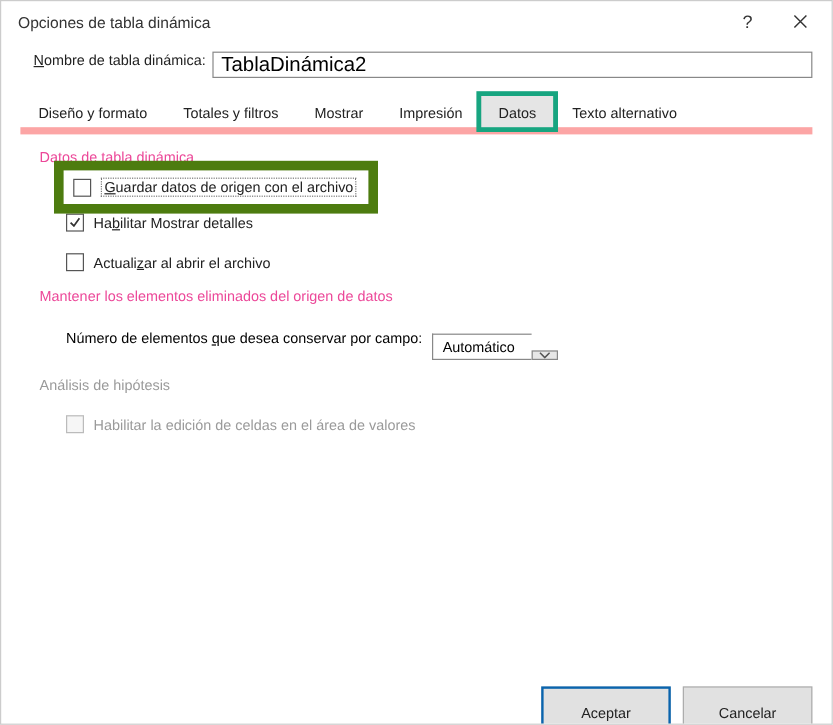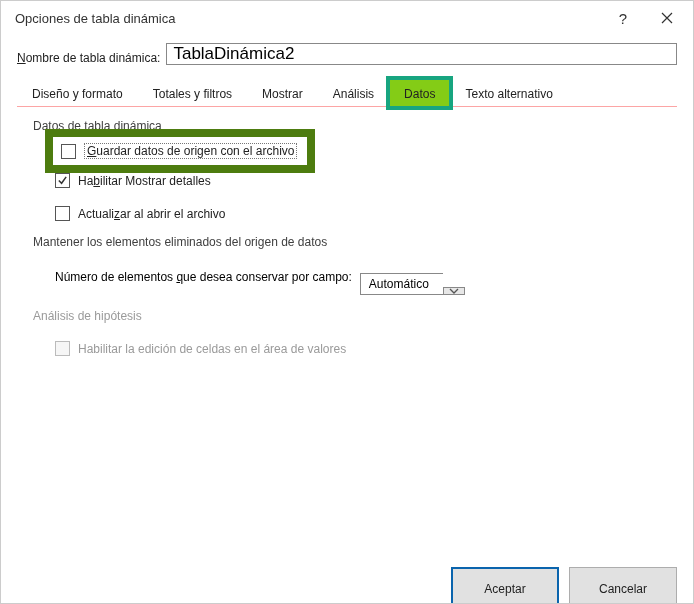--- a/index.html
+++ b/index.html
@@ -27,22 +27,22 @@
       width: 44px;
       height: 30px;
       display: flex;
       align-items: center;
       justify-content: center;
       font-size: 15px;
       color: #333;
     }
     .name-row {
       display: flex;
-      align-items: flex-end;
-      padding: 8px 16px 14px 16px;
+      align-items: flex-start;
+      padding: 8px 16px 14px 27px;
       gap: 6px;
     }
     .name-row label {
       font-size: 12px;
       color: #222;
       text-decoration: underline;
       text-decoration-color: transparent;
     }
     .name-row label .accel { text-decoration: underline; }
     .name-input {
@@ -50,50 +50,50 @@
       height: 22px;
       padding: 2px 6px;
       font-size: 17px;
       border: 1px solid #888;
       outline: none;
     }
     .tabs-wrap { padding: 0 16px; }
     .tabs {
       display: flex;
       position: relative;
-      border-bottom: 1px solid #fca5a5;
+      border-bottom: 6px solid #fca5a5;
     }
     .tab {
       padding: 7px 14px 6px 14px;
       font-size: 12px;
       color: #222;
       border: 1px solid transparent;
       border-bottom: none;
       margin-bottom: -1px;
       background: transparent;
       cursor: default;
       position: relative;
     }
     .tab.active {
       border-color: #bdbdbd;
-      background: #84cc16;
+      background: #e5e5e5;
       z-index: 2;
     }
     .tab.highlighted {
       outline: 4px solid #17a580;
       outline-offset: -1px;
       z-index: 3;
     }
     .panel {
       padding: 8px 16px 10px 16px;
       height: 450px;
     }
     .section-title {
       font-size: 12px;
-      color: #404040;
+      color: #ec4899;
       margin: 4px 0 10px 0;
     }
     .section-title.disabled { color: #9a9a9a; }
     .chk-row {
       display: flex;
       align-items: center;
       gap: 8px;
       margin: 18px 0 10px 22px;
       font-size: 12px;
       color: #222;
@@ -185,21 +185,21 @@
 <div class="name-row">
   <label><span class="accel">N</span><span>ombre de tabla dinámica:</span></label>
   <input class="name-input" type="text" value="TablaDinámica2" style="">
 </div>
 
 <div class="tabs-wrap">
   <div class="tabs">
     <div class="tab">Diseño y formato</div>
     <div class="tab">Totales y filtros</div>
     <div class="tab">Mostrar</div>
-    <div class="tab">Análisis</div>
+    <div class="tab">Impresión</div>
     <div class="tab active highlighted">Datos</div>
     <div class="tab">Texto alternativo</div>
   </div>
 
   <div class="panel">
     <div class="section-title" style="position:relative; z-index:0;">Datos de tabla dinámica</div>
 
     <div class="highlight-box" style="position:relative; top:-16px; margin-bottom:-10px;">
       <div class="chk-row">
         <div class="chk"></div>

